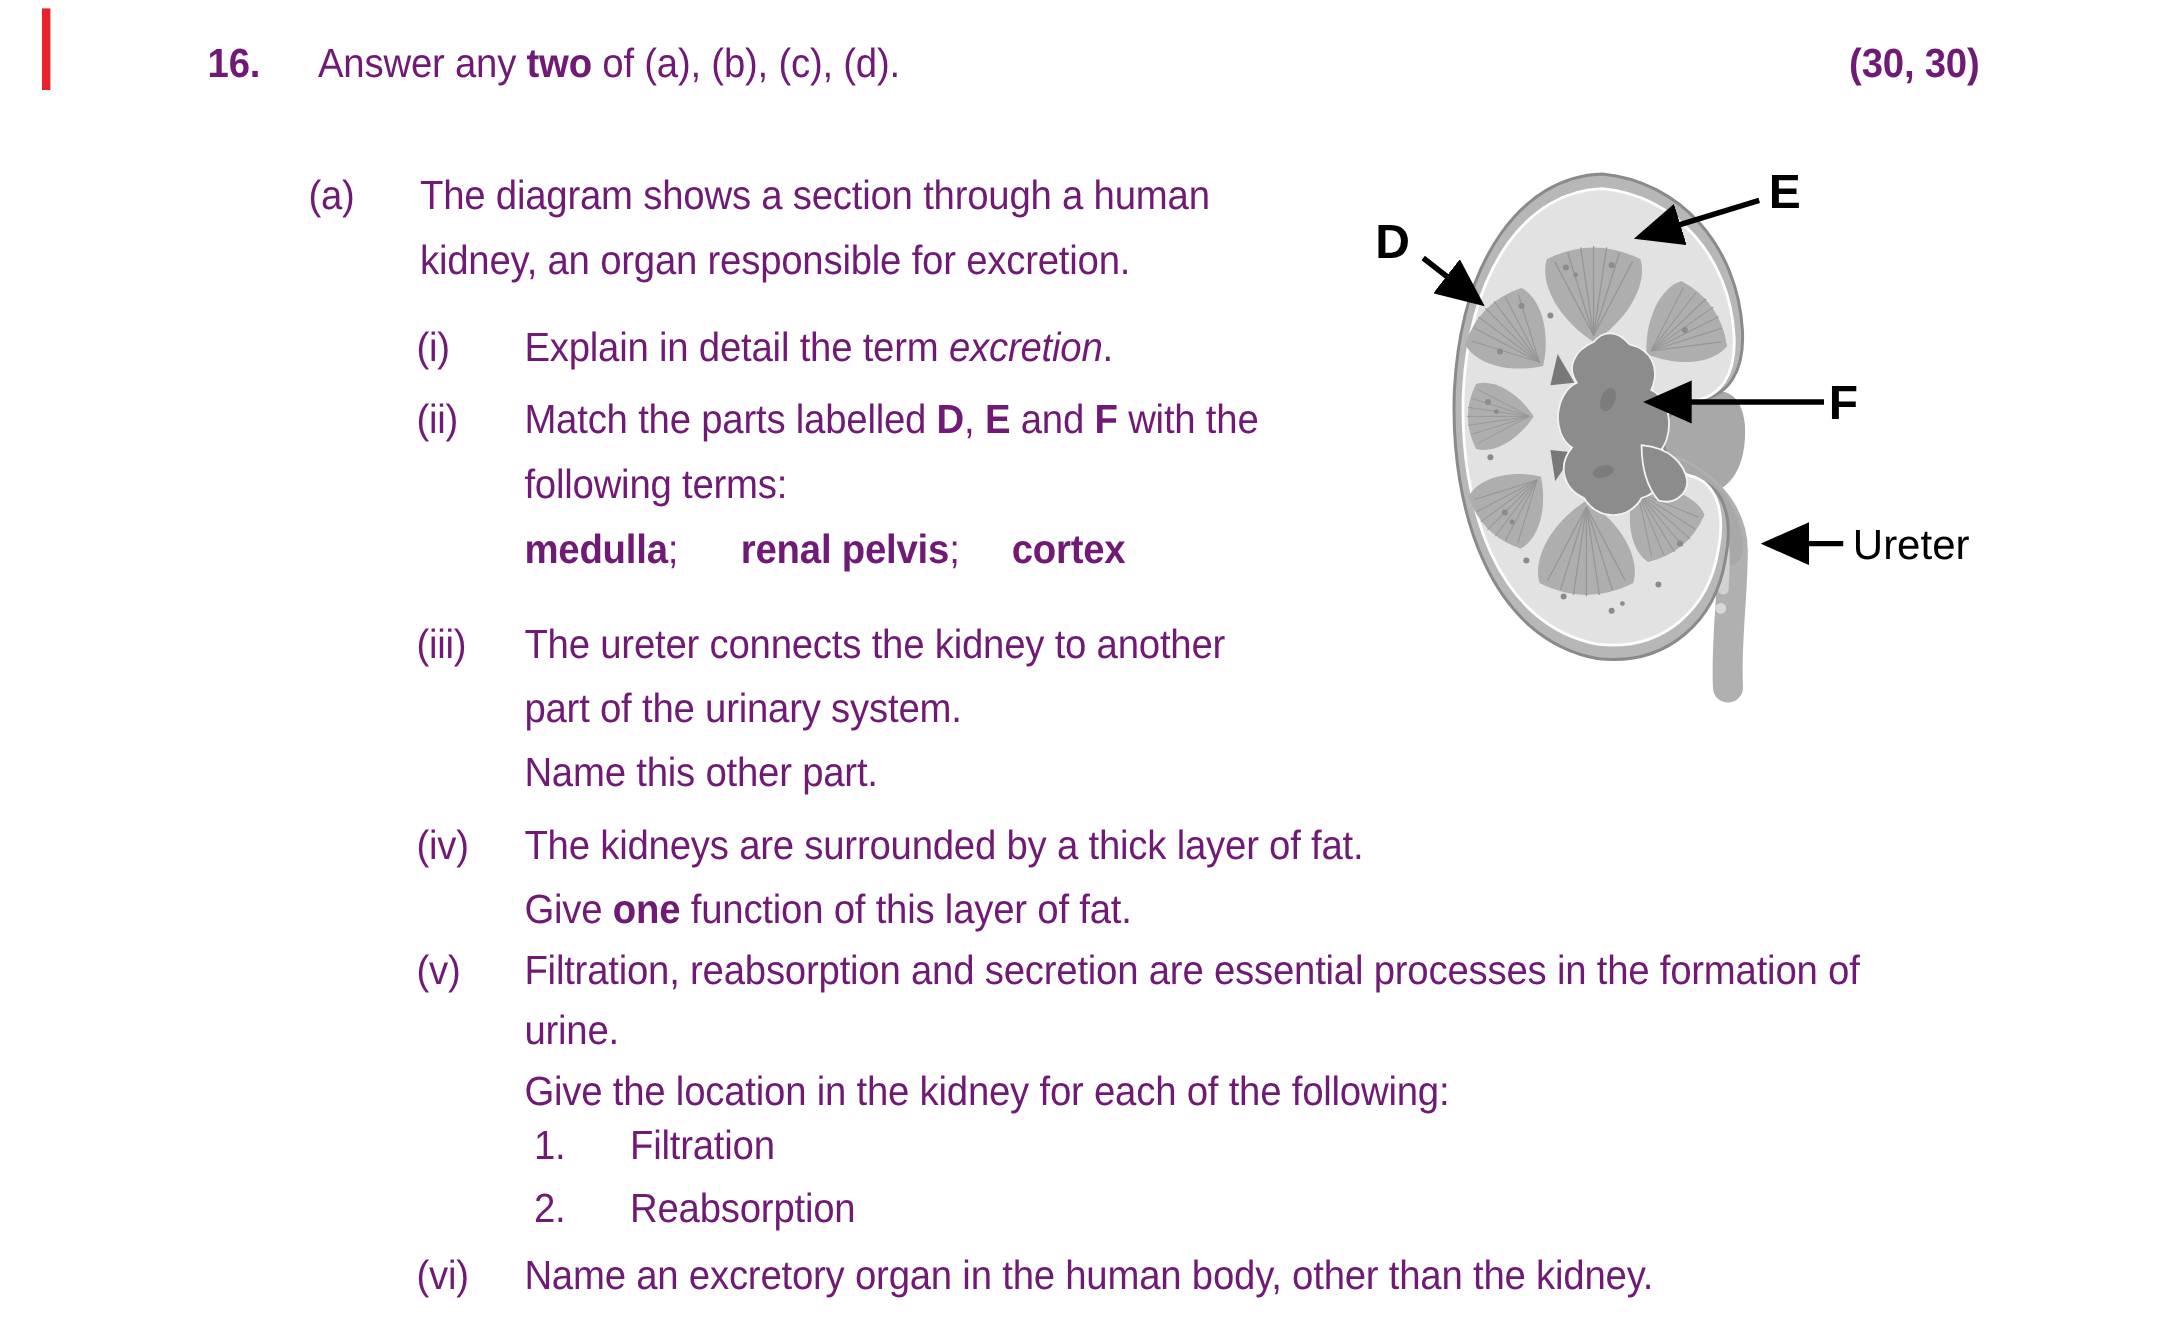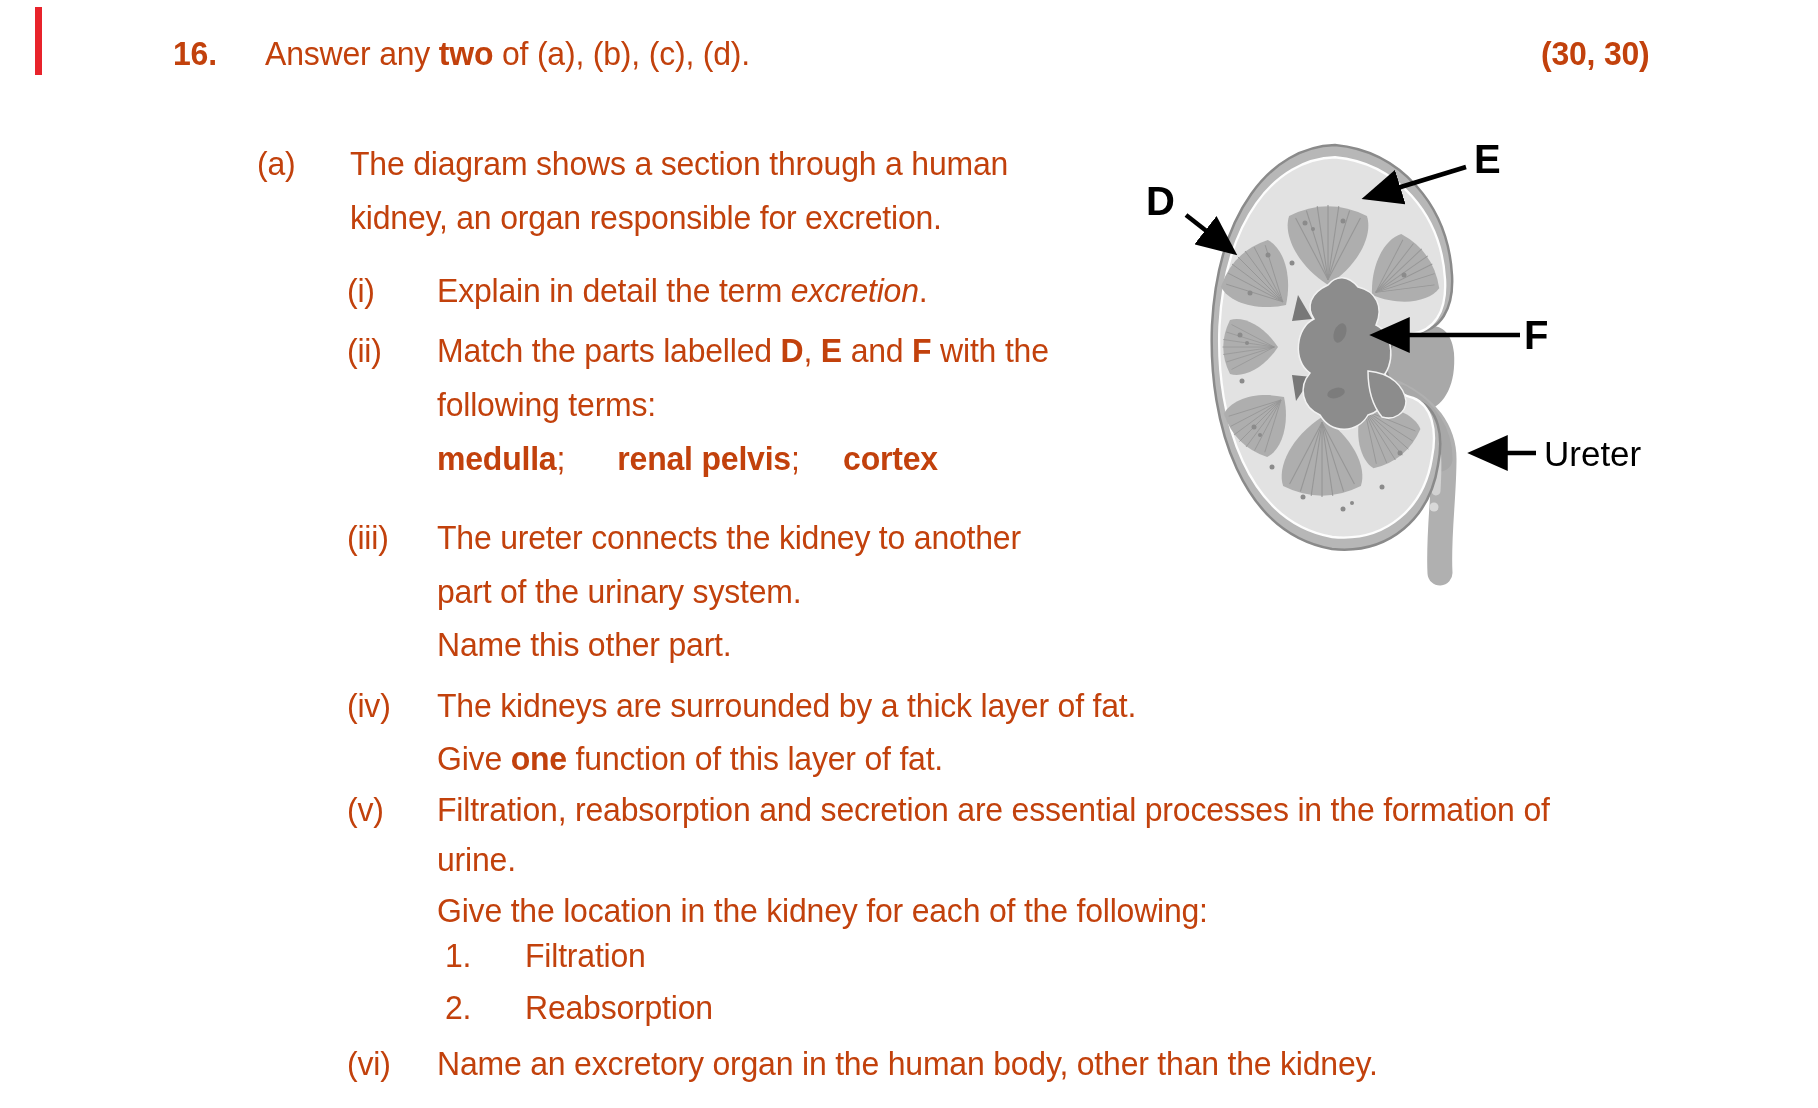--- a/index.html
+++ b/index.html
@@ -1,17 +1,17 @@
 <!DOCTYPE html>
 <html><head>
 <meta charset="utf-8">
 <style>
   html,body{margin:0;padding:0;background:#ffffff;}
   .page{position:relative;width:1818px;height:1108px;background:#ffffff;overflow:hidden;
-        font-family:"Liberation Sans","DejaVu Sans",sans-serif;color:#c2410c;}
+        font-family:"Liberation Sans","DejaVu Sans",sans-serif;color:#701a75;}
   .row{position:absolute;height:44px;font-size:34px;line-height:44px;letter-spacing:-0.2px;white-space:nowrap;}
   .row span{white-space:pre;}
   .t{position:absolute;display:inline-block;transform:scaleX(0.94);transform-origin:0 50%;}
   .t.right{transform-origin:100% 50%;}
   .b{font-weight:700;}
   .marker{position:absolute;}
   svg text{font-family:"Liberation Sans","DejaVu Sans",sans-serif;}
 </style>
 </head>
 <body>

